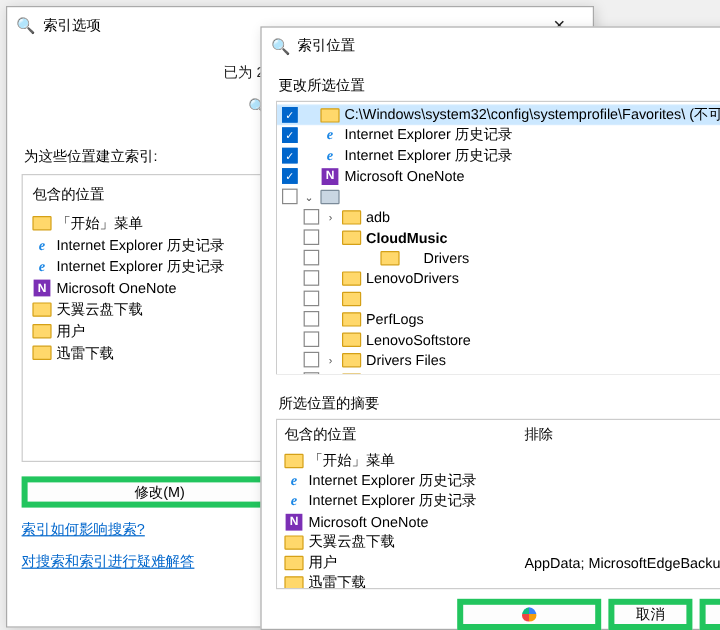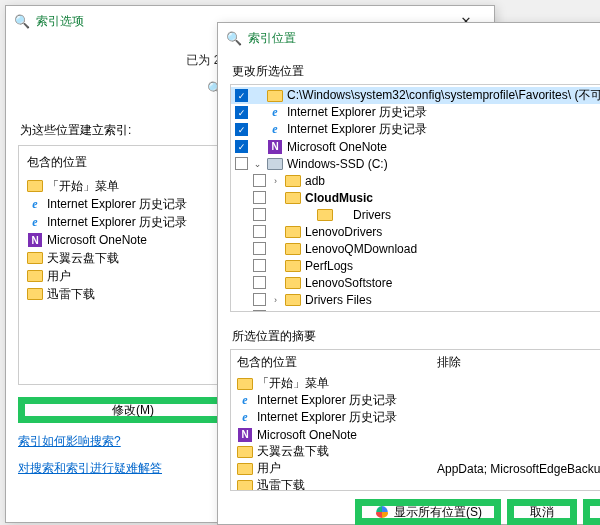--- a/index.html
+++ b/index.html
@@ -1,33 +1,33 @@
 <!DOCTYPE html>
 <html><head>
 <meta charset="utf-8">
 <style>
 * { box-sizing: border-box; font-family: "Segoe UI", "Microsoft YaHei", sans-serif; }
 body { margin:0; width:600px; height:525px; background:#f0f0f0; position:relative; font-size:12px; overflow:hidden; }
 .dlg { position:absolute; background:#fff; border:1px solid #aaa; box-shadow:2px 2px 10px rgba(0,0,0,0.15); }
 .titlebar { display:flex; align-items:center; height:30px; padding:0 8px; }
 .titlebar .ico { width:16px; height:16px; margin-right:6px; display:inline-flex; align-items:center; justify-content:center; }
-.titlebar .ttl { flex:1; font-size:12px; color:#15803d; }
+.titlebar .ttl { flex:1; font-size:12px; color:#000000; }
 .titlebar .x { width:40px; height:28px; display:flex; align-items:center; justify-content:center; color:#222; font-size:13px; }
 
 
 #dlg1 { left:5px; top:5px; width:490px; height:518px; }
 #dlg1 .body { padding:10px 12px; }
 .status { text-align:center; font-size:12px; color:#222; margin:6px 0 4px; }
 .drvico { margin:6px 0 2px; }
 .sec-lbl { font-size:12px; margin:22px 0 6px 2px; }
 .box { border:1px solid #ccc; background:#fff; padding:8px; height:240px; overflow:auto; }
 .box-head { font-size:12px; margin-bottom:6px; }
 .fitem { display:flex; align-items:center; height:18px; gap:4px; font-size:12px; }
 .btnrow { display:flex; gap:4px; margin-top:12px; }
-.btn { flex:1; height:26px; border:7px solid #22c55e; background:#fdfdfd; display:flex; align-items:center; justify-content:center; font-size:12px; gap:4px; }
+.btn { flex:1; height:26px; border:5px solid #22c55e; background:#fdfdfd; display:flex; align-items:center; justify-content:center; font-size:12px; gap:4px; }
 .link { color:#0066cc; font-size:12px; margin-top:10px; display:block; text-decoration:underline; cursor:pointer; }
 
 
 #dlg2 { left:217px; top:22px; width:449px; height:503px; background:#fff; }
 #dlg2 .body { padding:6px 12px 10px; }
 .grp-lbl { font-size:12px; margin:4px 0 4px 2px; }
 .tree { border:1px solid #ccc; height:228px; overflow-y:scroll; overflow-x:hidden; background:#fff; padding:2px 0; }
 .tnode { display:flex; align-items:center; height:17px; gap:4px; padding-left:4px; font-size:12px; white-space:nowrap; }
 .tnode.sel { background:#cce8ff; }
 .cb { width:13px; height:13px; border:1px solid #888; background:#fff; flex-shrink:0; display:flex; align-items:center; justify-content:center; }
@@ -146,21 +146,20 @@
         <div class="tnode" style="padding-left: 4px;">
           <span class="cb on">✓</span>
           <span class="tw"></span>
           <span class="ic ic-onenote"></span>
           <span>Microsoft OneNote</span>
         </div>
         <div class="tnode" style="padding-left: 4px;">
           <span class="cb"></span>
           <span class="tw">⌄</span>
           <span class="ic ic-drive"></span>
-          <span>Windows-SSD (C:)</span>
         </div>
         <div class="tnode" style="padding-left: 22px;">
           <span class="cb"></span>
           <span class="tw">›</span>
           <span class="ic ic-folder"></span>
           <span>adb</span>
         </div>
         <div class="tnode" style="padding-left: 22px; font-weight: bold;">
           <span class="cb"></span>
           <span class="tw"></span>
@@ -176,21 +175,20 @@
         <div class="tnode" style="padding-left: 22px;">
           <span class="cb"></span>
           <span class="tw"></span>
           <span class="ic ic-folder"></span>
           <span>LenovoDrivers</span>
         </div>
         <div class="tnode" style="padding-left: 22px;">
           <span class="cb"></span>
           <span class="tw"></span>
           <span class="ic ic-folder"></span>
-          <span>LenovoQMDownload</span>
         </div>
         <div class="tnode" style="padding-left: 22px;">
           <span class="cb"></span>
           <span class="tw"></span>
           <span class="ic ic-folder"></span>
           <span>PerfLogs</span>
         </div>
         <div class="tnode" style="padding-left: 22px;">
           <span class="cb"></span>
           <span class="tw"></span>
@@ -268,19 +266,18 @@
               </div>
               <div class="c2"></div>
             </div>
           </div>
       </div>
     </div>
 
     <div class="botrow">
       <div class="btn wide">
         <span class="ic ic-shield"></span>
-        <span>显示所有位置(S)</span>
       </div>
       <div class="btn">取消</div>
       <div class="btn">确定</div>
     </div>
   </div>
 </div>
 
 </body></html>

